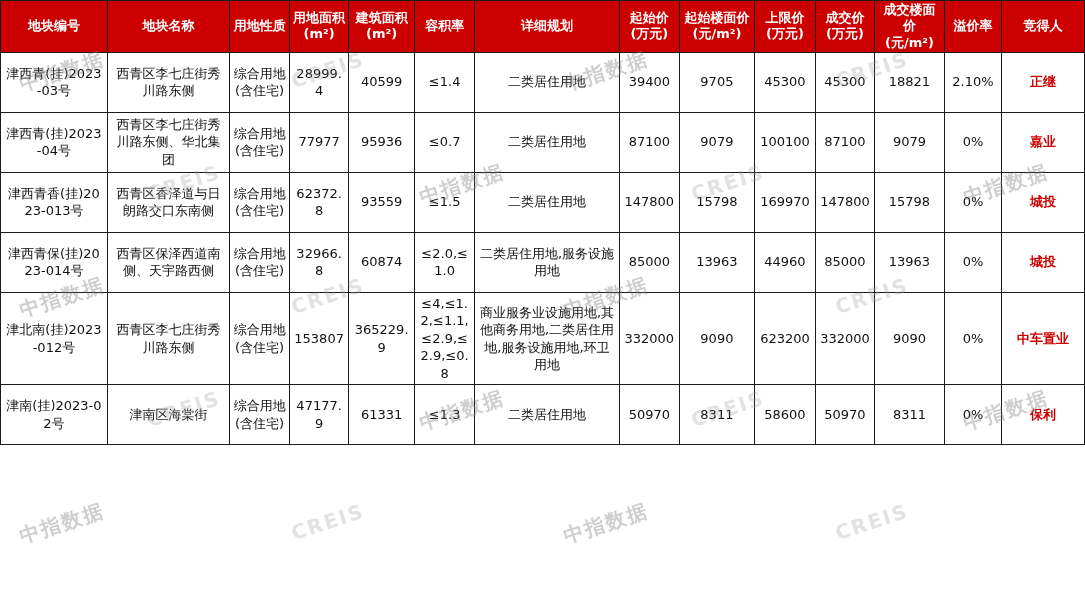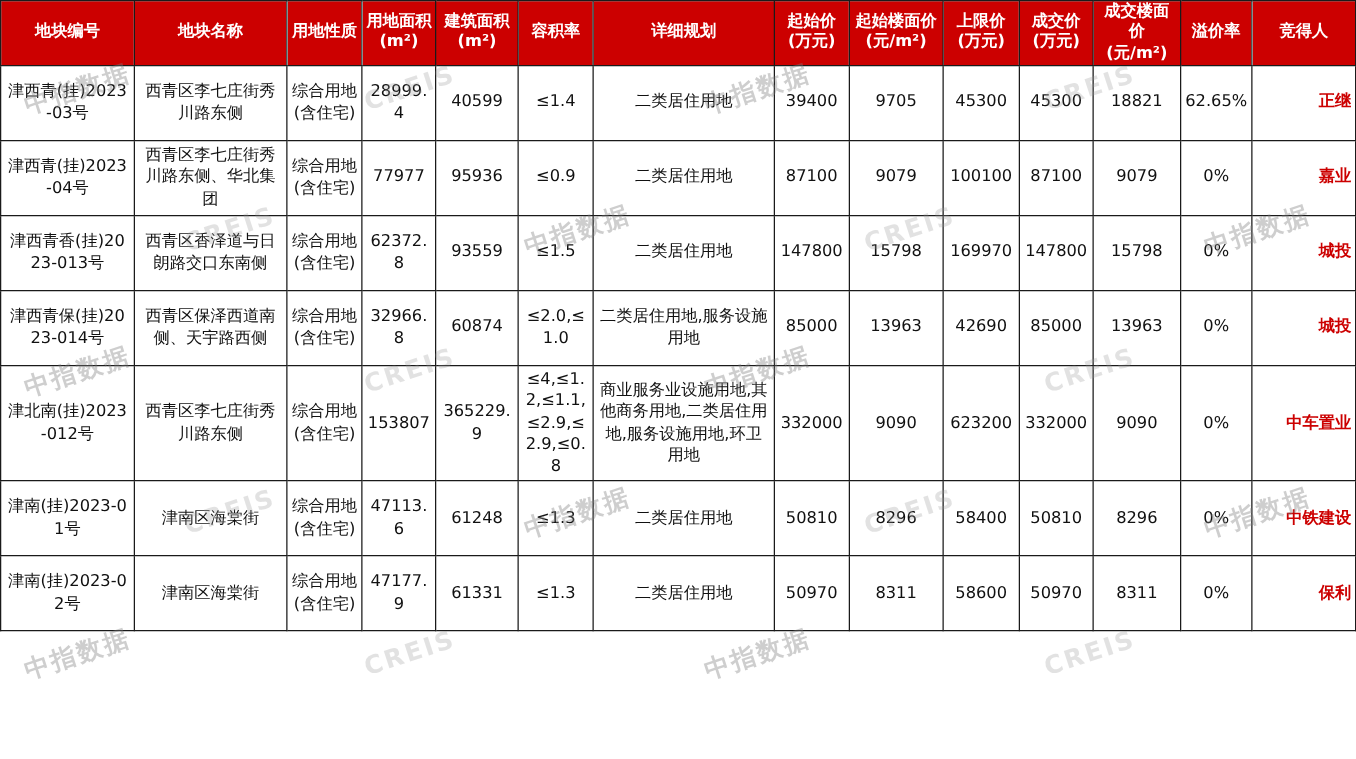--- a/index.html
+++ b/index.html
@@ -24,21 +24,21 @@
     padding:2px 3px;line-height:1.35;
     word-break:break-all;overflow:hidden;
   }
   thead th{
     background:var(--header-bg);color:var(--header-text);
     font-weight:bold;font-size:13px;line-height:1.25;padding:1px 2px;
   }
   thead tr{height:40px;}
   tbody tr{height:60px;}
   tbody tr.tall{height:86px;}
-  td.winner{color:var(--winner);font-weight:bold;text-align:right;}
+  td.winner{color:var(--winner);font-weight:bold;}
   .hunit{font-weight:bold;}
   #wm-layer{
     position:absolute;left:0;top:0;width:1085px;height:607px;
     pointer-events:none;overflow:hidden;
   }
   .wm{
     position:absolute;font-size:20px;font-weight:bold;letter-spacing:2px;
     transform:rotate(-18deg);white-space:nowrap;
   }
   .wm.brand{color:rgba(125,125,125,0.38);}
@@ -125,30 +125,30 @@
           <td>综合用地(含住宅)</td>
           <td>28999.4</td>
           <td>40599</td>
           <td>≤1.4</td>
           <td>二类居住用地</td>
           <td>39400</td>
           <td>9705</td>
           <td>45300</td>
           <td>45300</td>
           <td>18821</td>
-          <td>62.65%</td>
+          <td>2.10%</td>
           <td class="winner">正继</td>
         </tr>
         <tr>
           <td>津西青(挂)2023-04号</td>
           <td>西青区李七庄街秀川路东侧、华北集团</td>
           <td>综合用地(含住宅)</td>
           <td>77977</td>
           <td>95936</td>
-          <td>≤0.9</td>
+          <td>≤0.7</td>
           <td>二类居住用地</td>
           <td>87100</td>
           <td>9079</td>
           <td>100100</td>
           <td>87100</td>
           <td>9079</td>
           <td>0%</td>
           <td class="winner">嘉业</td>
         </tr>
         <tr>
@@ -170,57 +170,41 @@
         <tr>
           <td>津西青保(挂)2023-014号</td>
           <td>西青区保泽西道南侧、天宇路西侧</td>
           <td>综合用地(含住宅)</td>
           <td>32966.8</td>
           <td>60874</td>
           <td>≤2.0,≤1.0</td>
           <td>二类居住用地,服务设施用地</td>
           <td>85000</td>
           <td>13963</td>
-          <td>42690</td>
+          <td>44960</td>
           <td>85000</td>
           <td>13963</td>
           <td>0%</td>
           <td class="winner">城投</td>
         </tr>
         <tr class="tall">
           <td>津北南(挂)2023-012号</td>
           <td>西青区李七庄街秀川路东侧</td>
           <td>综合用地(含住宅)</td>
           <td>153807</td>
           <td>365229.9</td>
           <td>≤4,≤1.2,≤1.1,≤2.9,≤2.9,≤0.8</td>
           <td>商业服务业设施用地,其他商务用地,二类居住用地,服务设施用地,环卫用地</td>
           <td>332000</td>
           <td>9090</td>
           <td>623200</td>
           <td>332000</td>
           <td>9090</td>
           <td>0%</td>
           <td class="winner">中车置业</td>
-        </tr>
-        <tr>
-          <td>津南(挂)2023-01号</td>
-          <td>津南区海棠街</td>
-          <td>综合用地(含住宅)</td>
-          <td>47113.6</td>
-          <td>61248</td>
-          <td>≤1.3</td>
-          <td>二类居住用地</td>
-          <td>50810</td>
-          <td>8296</td>
-          <td>58400</td>
-          <td>50810</td>
-          <td>8296</td>
-          <td>0%</td>
-          <td class="winner">中铁建设</td>
         </tr>
         <tr>
           <td>津南(挂)2023-02号</td>
           <td>津南区海棠街</td>
           <td>综合用地(含住宅)</td>
           <td>47177.9</td>
           <td>61331</td>
           <td>≤1.3</td>
           <td>二类居住用地</td>
           <td>50970</td>

